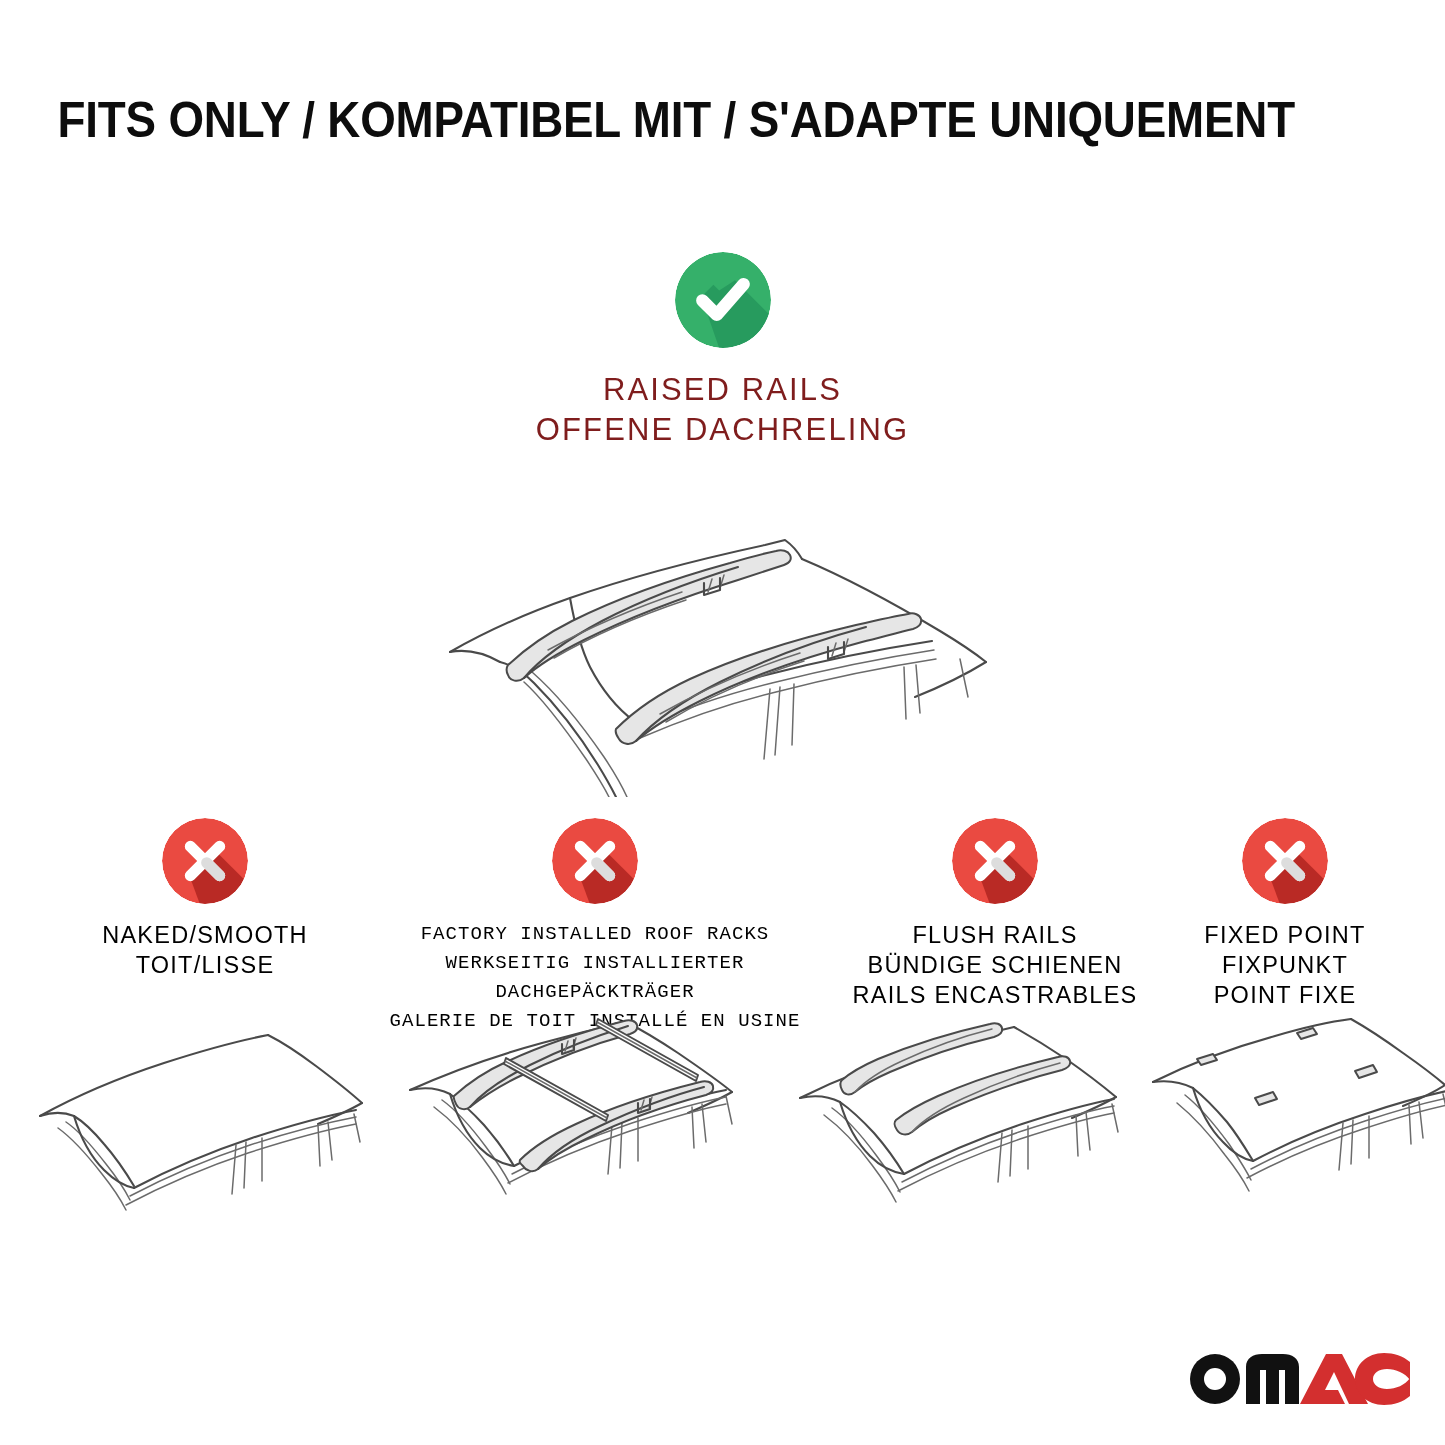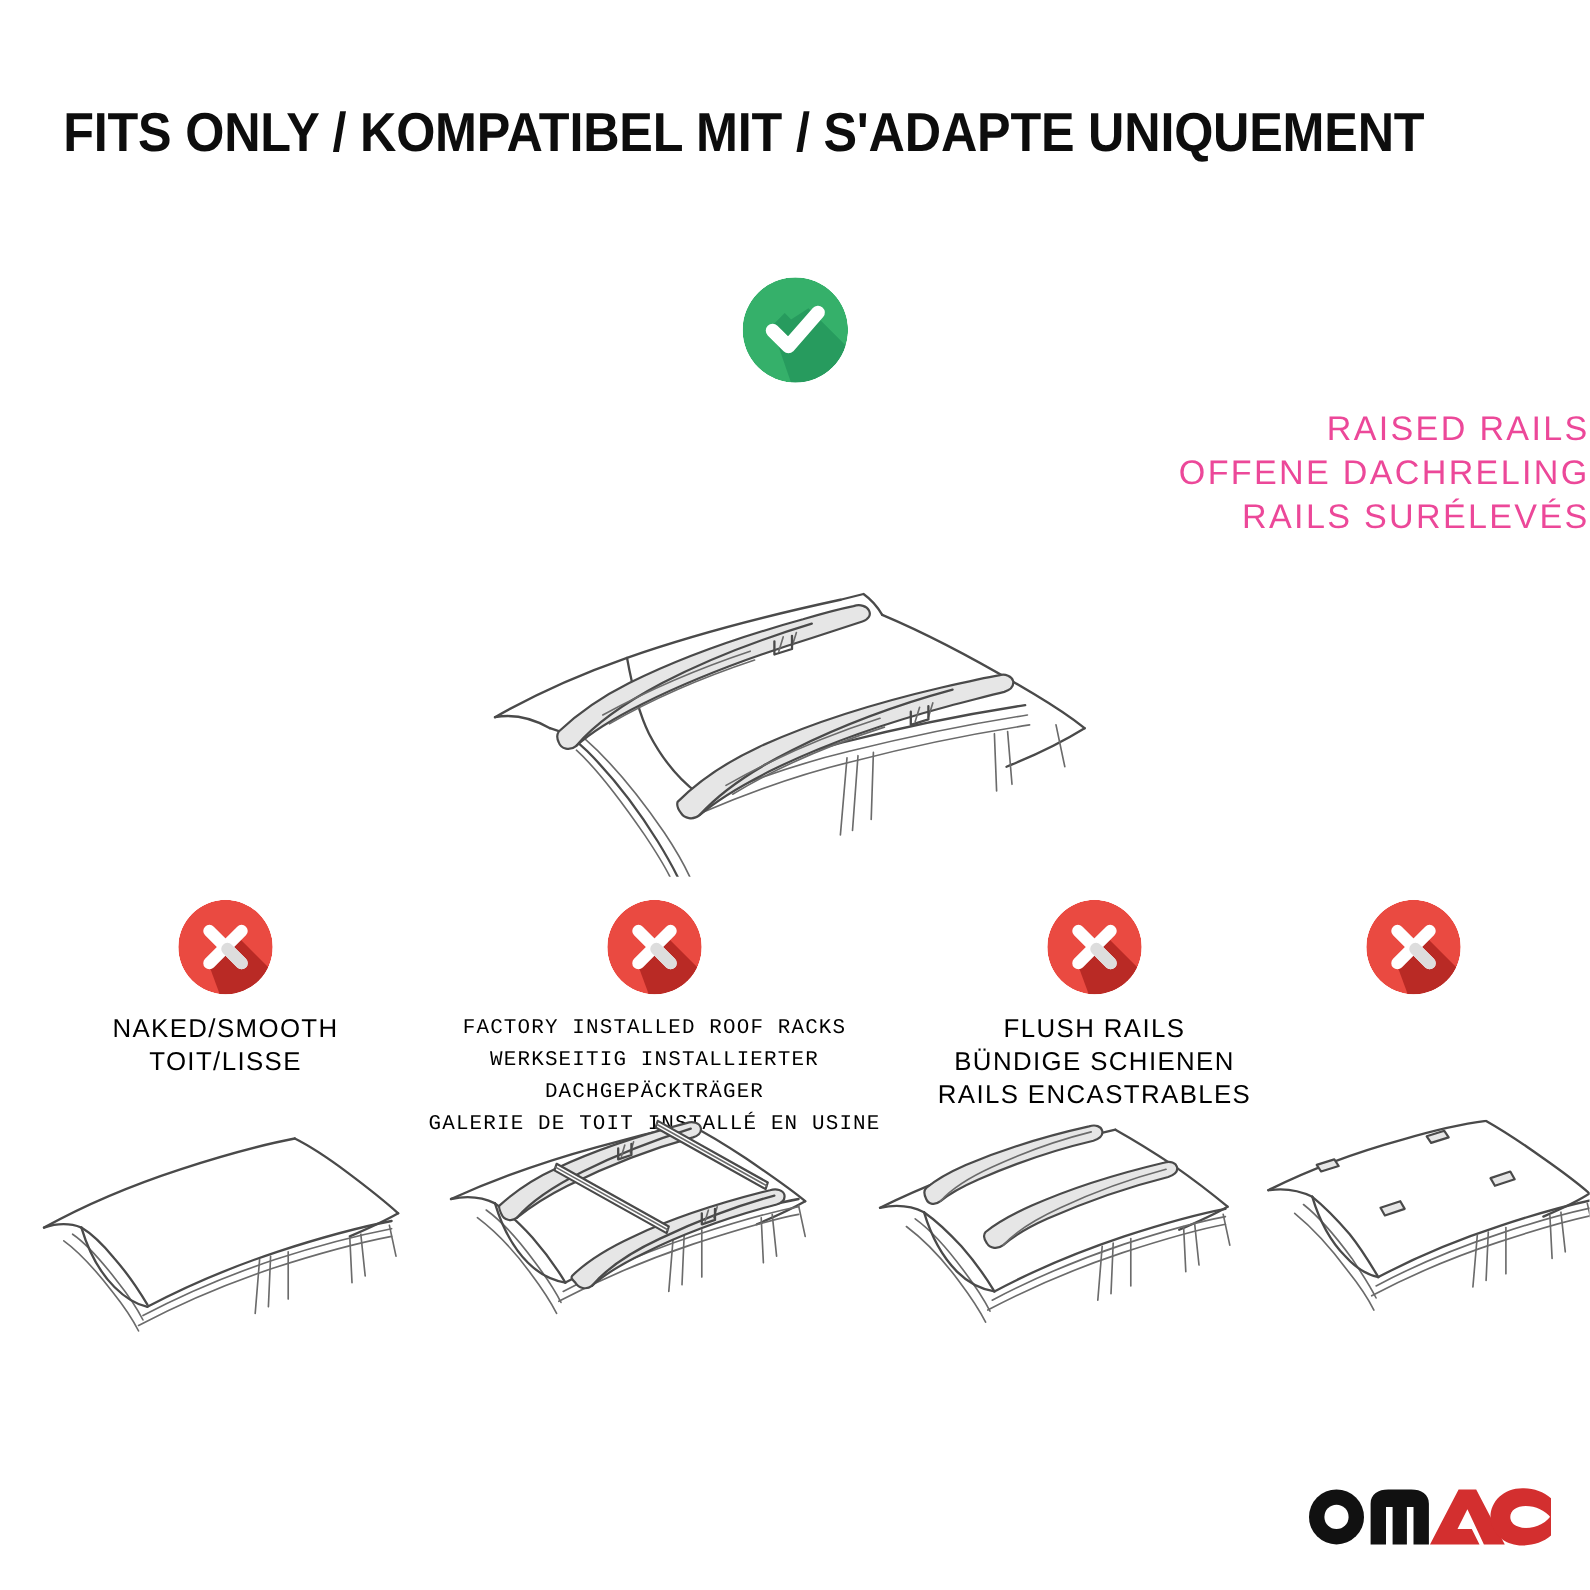--- a/index.html
+++ b/index.html
@@ -68,22 +68,21 @@
     width: 96px;
     height: 96px;
     margin: 0 auto;
   }
   .hero-labels {
     margin-top: 22px;
     font-weight: 400;
     font-size: 31px;
     line-height: 40px;
     letter-spacing: 2.1px;
-    color: #ec4899;
-    text-align: right;
+    color: #7f1d1d;
   }
   .hero-labels .lbl {
     display: block;
     white-space: nowrap;
   }
 
   .hero-art {
     position: absolute;
     left: 420px;
     top: 497px;
@@ -186,21 +185,20 @@
           <path d="M62.5 29.5 L100 67 L100 100 L46 100 L27.5 46.5 L40 34 L46 40 Z" fill="#1f8e57" opacity="0.62"></path>
 
           <path d="M28.5 50.5 L43.5 65.5 L71.5 33.5" fill="none" stroke="#ffffff" stroke-width="13" stroke-linecap="round" stroke-linejoin="round"></path>
         </g>
       </svg>
     </div>
 
     <div class="hero-labels">
       <span class="lbl">RAISED RAILS</span>
       <span class="lbl">OFFENE DACHRELING</span>
-      <span class="lbl">RAILS SURÉLEVÉS</span>
     </div>
   </div>
 
   <div class="hero-art sketch">
     <svg viewBox="0 0 600 300" aria-hidden="true">
 
       <path d="M30 155 C70 132 110 115 150 101 C210 80 280 62 345 48 L365 43
                C372 48 378 55 382 62"></path>
       <path d="M382 62 C420 78 470 104 520 134 C540 146 556 157 566 165"></path>
       <path d="M566 165 C545 178 520 190 495 200"></path>
@@ -342,20 +340,25 @@
           <g clip-path="url(#clipX4)">
             <circle cx="50" cy="50" r="50" fill="#ea4a41"></circle>
             <path d="M62 38 L100 76 L100 100 L44 100 L30 62 L38 54 Z" fill="#a8201c" opacity="0.75"></path>
             <g stroke="#ffffff" stroke-width="13" stroke-linecap="round">
               <line x1="33" y1="33" x2="67" y2="67"></line>
               <line x1="67" y1="33" x2="33" y2="67"></line>
             </g>
             <line x1="52" y1="52" x2="67" y2="67" stroke="#dddddd" stroke-width="13" stroke-linecap="round"></line>
           </g>
         </svg>
+      </div>
+      <div class="reject-labels">
+        <span class="lbl">FIXED POINT</span>
+        <span class="lbl">FIXPUNKT</span>
+        <span class="lbl">POINT FIXE</span>
       </div>
     </div>
   </div>
 
   <div class="reject-art art-1 sketch">
     <svg viewBox="0 0 370 235" aria-hidden="true">
       <path d="M22 98 C58 78 100 60 146 45 C186 32 224 22 250 17"></path>
       <path d="M250 17 C266 25 282 36 298 48 C318 63 334 76 344 85"></path>
       <path d="M344 85 C330 93 314 100 300 106"></path>
       <path d="M22 98 C34 94 46 94 56 98"></path>

